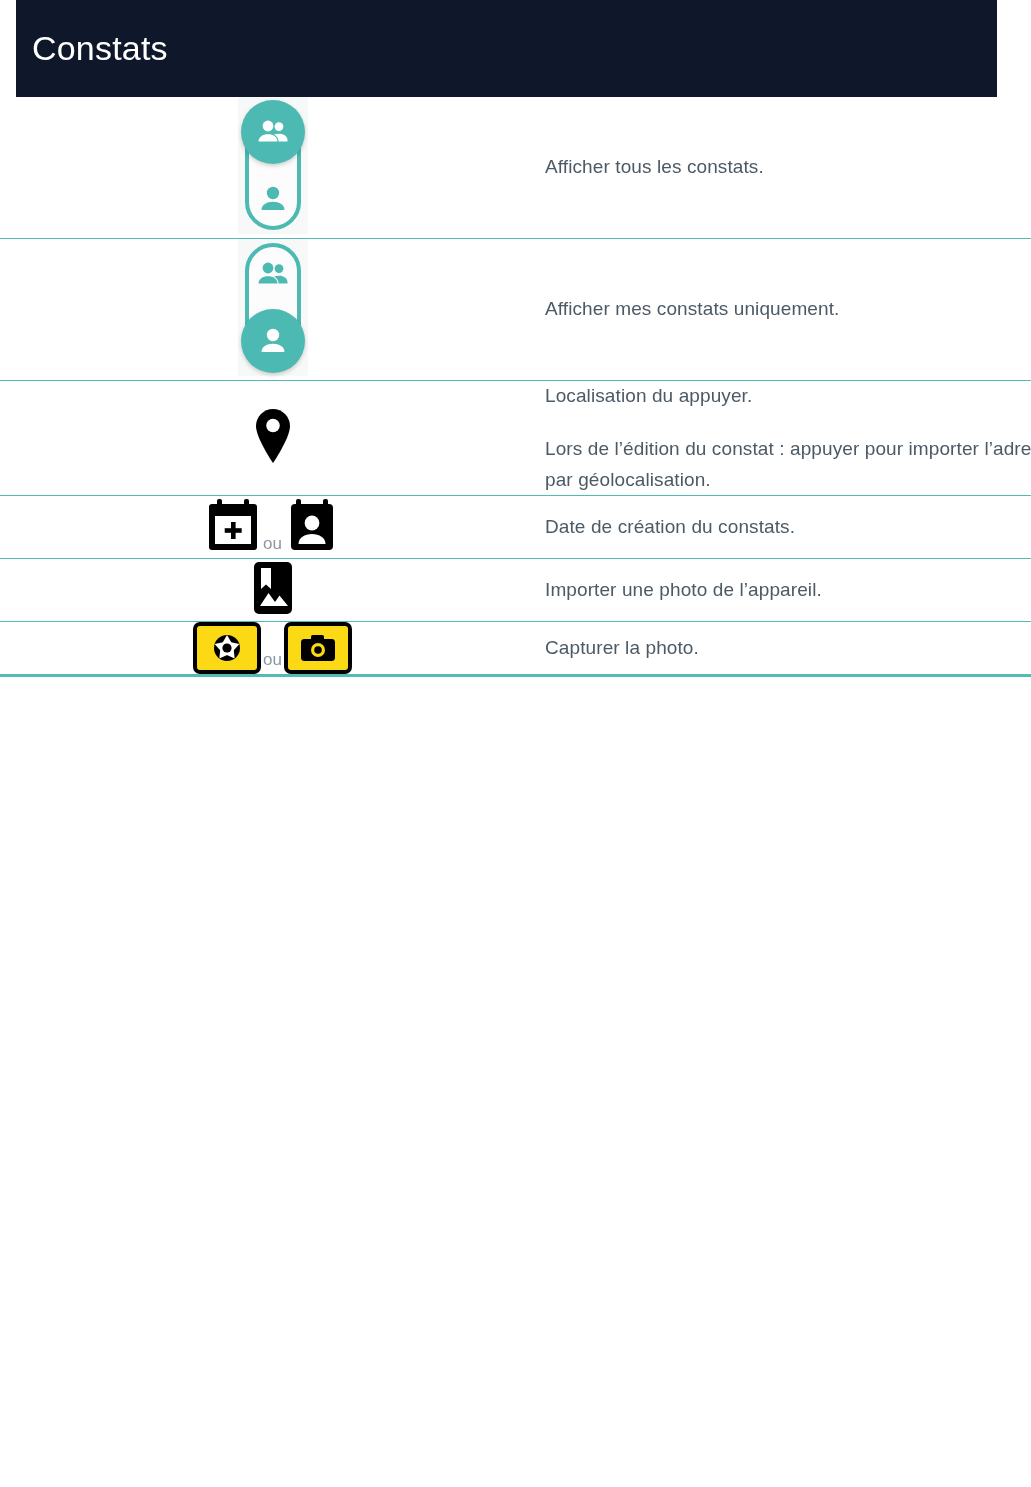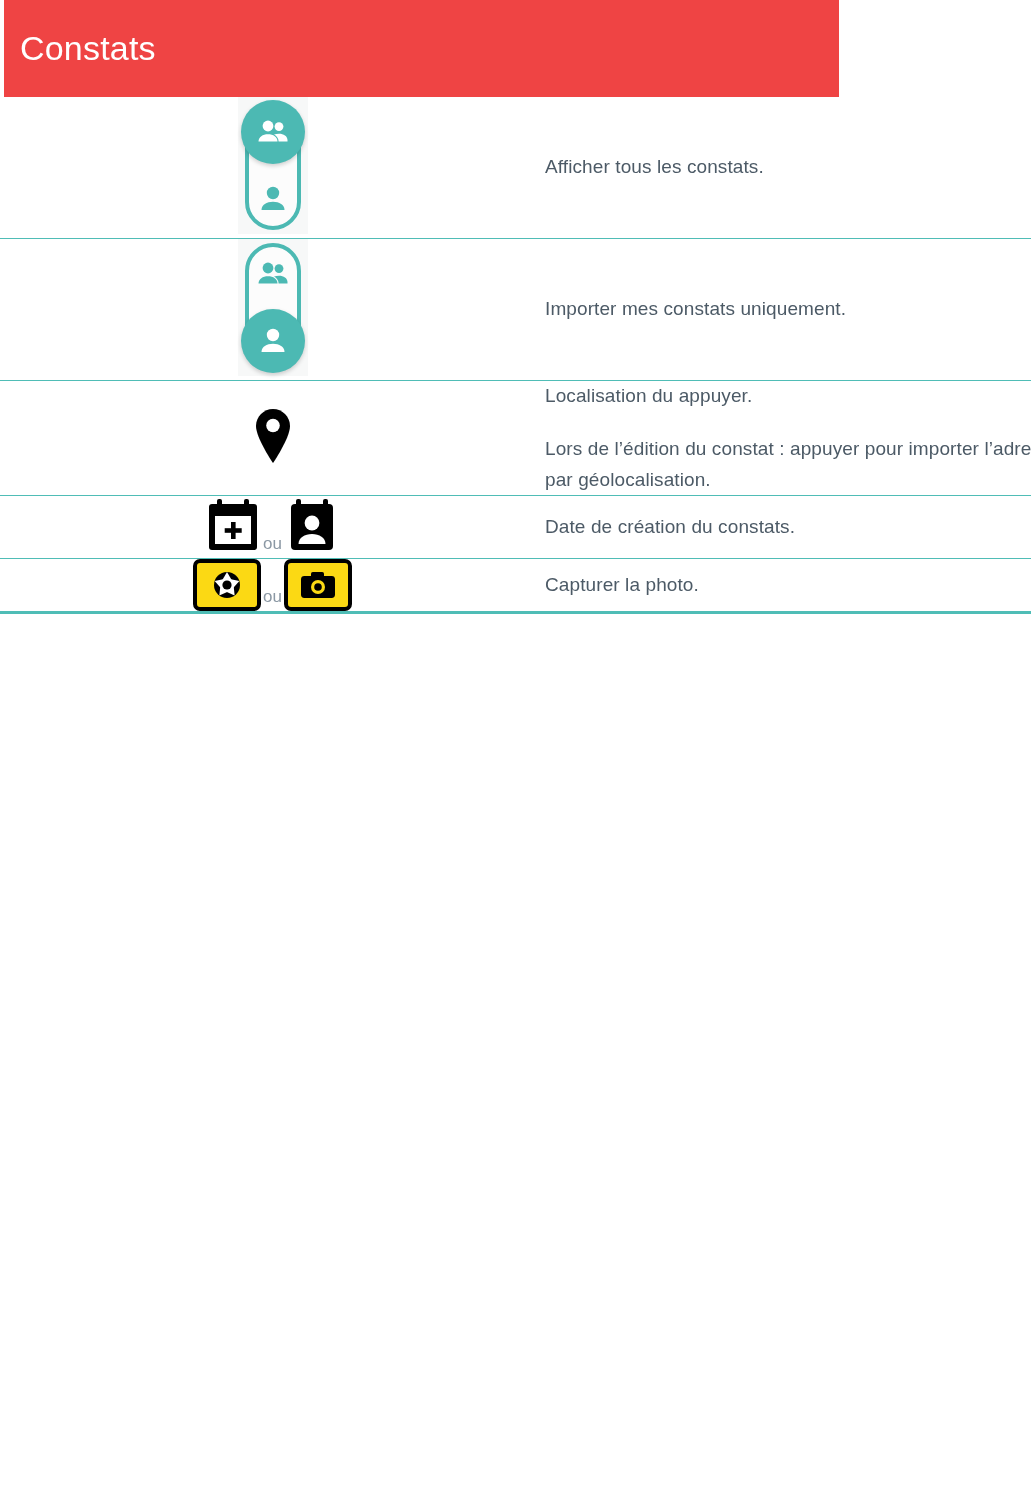--- a/index.html
+++ b/index.html
@@ -17,25 +17,25 @@
   .page {
     position: relative;
     width: 1031px;
     height: 1487px;
     background: #ffffff;
   }
 
   
   .header-band {
     position: absolute;
-    left: 4px;
+    left: 16px;
     top: 0;
-    width: 835px;
+    width: 981px;
     height: 97px;
-    background: #ef4444;
+    background: #0f172a;
   }
   .header-title {
     position: absolute;
     left: 16px;
     top: 31px;
     font-size: 34px;
     font-weight: 400;
     color: #ffffff;
     letter-spacing: 0.2px;
     line-height: 1;
@@ -242,21 +242,21 @@
               <span class="slot-bottom">
                 <svg width="30" height="28" viewBox="0 0 30 28" aria-hidden="true">
                   <circle cx="15" cy="8" r="6.2" class="wht"></circle>
                   <path d="M3.5 25c0-5.2 5.2-8.2 11.5-8.2S26.5 19.8 26.5 25z" class="wht"></path>
                 </svg>
               </span>
             </span>
           </span>
         </td>
         <td class="cell-text">
-          <p>Importer mes constats uniquement.</p>
+          <p>Afficher mes constats uniquement.</p>
         </td>
       </tr>
 
 
 
       <tr>
         <td class="cell-icon">
           <span class="icon-wrap">
             <span>
               <svg width="46" height="62" viewBox="0 0 46 62" aria-hidden="true">
@@ -297,20 +297,36 @@
             </span>
           </span>
         </td>
         <td class="cell-text">
           <p>Date de création du constats.</p>
         </td>
       </tr>
 
 
 
+      <tr>
+        <td class="cell-icon">
+          <span class="icon-wrap">
+            <span>
+              <svg width="46" height="58" viewBox="0 0 46 58" aria-hidden="true">
+                <rect x="4" y="3" width="38" height="52" rx="5" class="blk"></rect>
+                <path d="M11 9h10v21l-5-4.5L11 30z" class="wht"></path>
+                <path d="M10 47l8.5-13 6.5 9 4.5-6.5L38 47z" class="wht"></path>
+              </svg>
+            </span>
+          </span>
+        </td>
+        <td class="cell-text">
+          <p>Importer une photo de l’appareil.</p>
+        </td>
+      </tr>
 
       <tr>
         <td class="cell-icon">
           <span class="icon-wrap">
             <span class="ybtn">
               <svg width="30" height="30" viewBox="0 0 30 30" aria-hidden="true">
                 <circle cx="15" cy="15" r="13" class="blk"></circle>
                 <circle cx="15" cy="15" r="4.2" class="wht"></circle>
                 <path d="M15 2l5.5 9.5h-11z" class="wht" transform="rotate(0 15 15)"></path>
                 <path d="M15 2l5.5 9.5h-11z" class="wht" transform="rotate(72 15 15)"></path>

